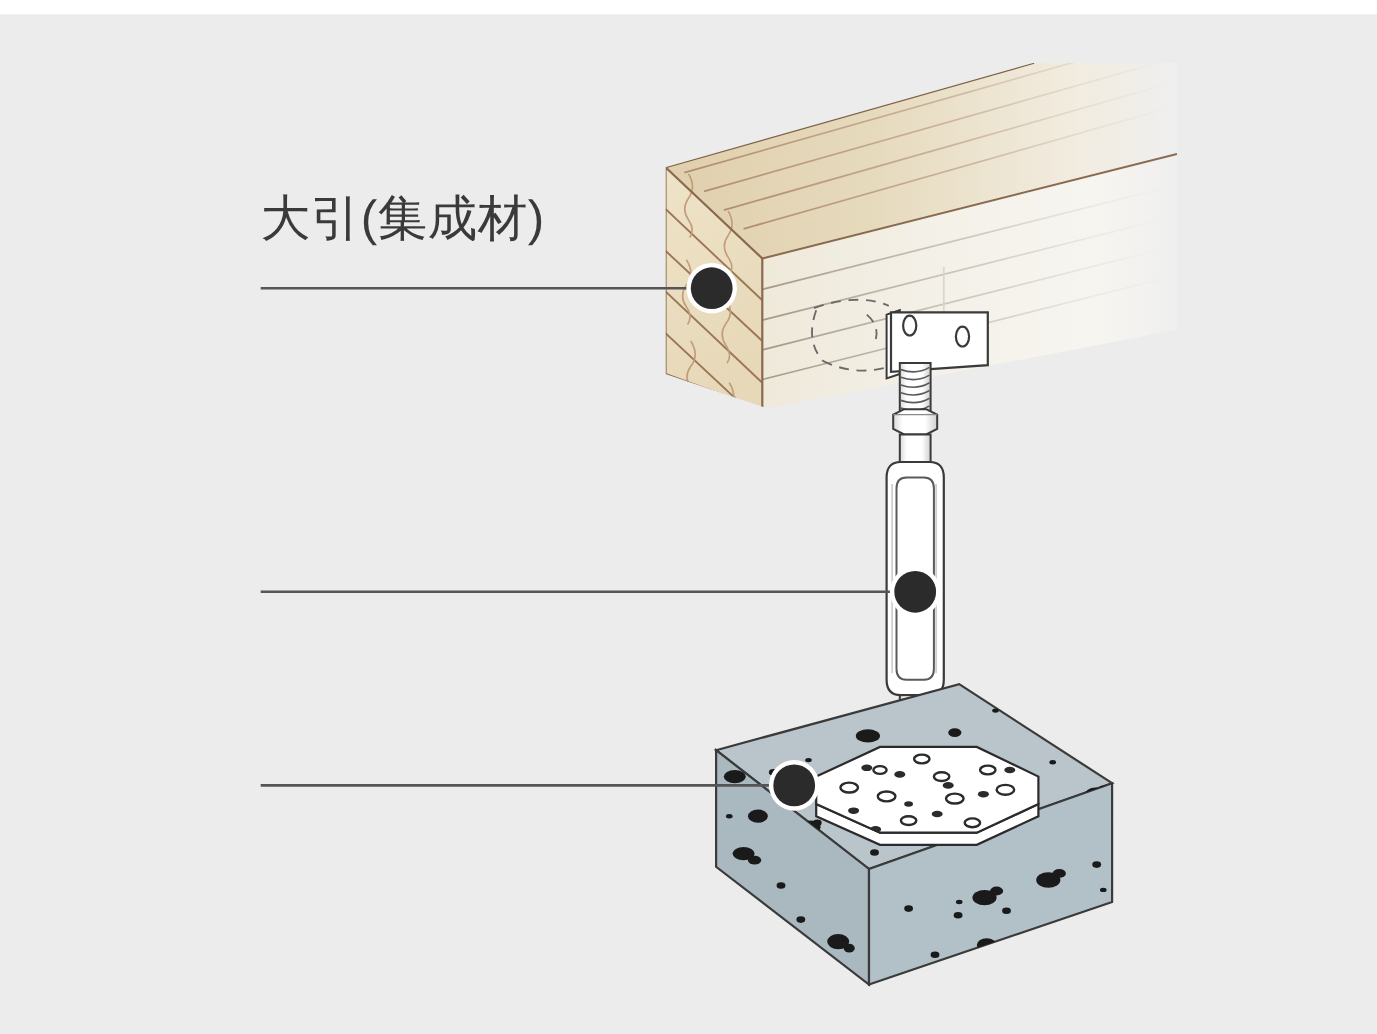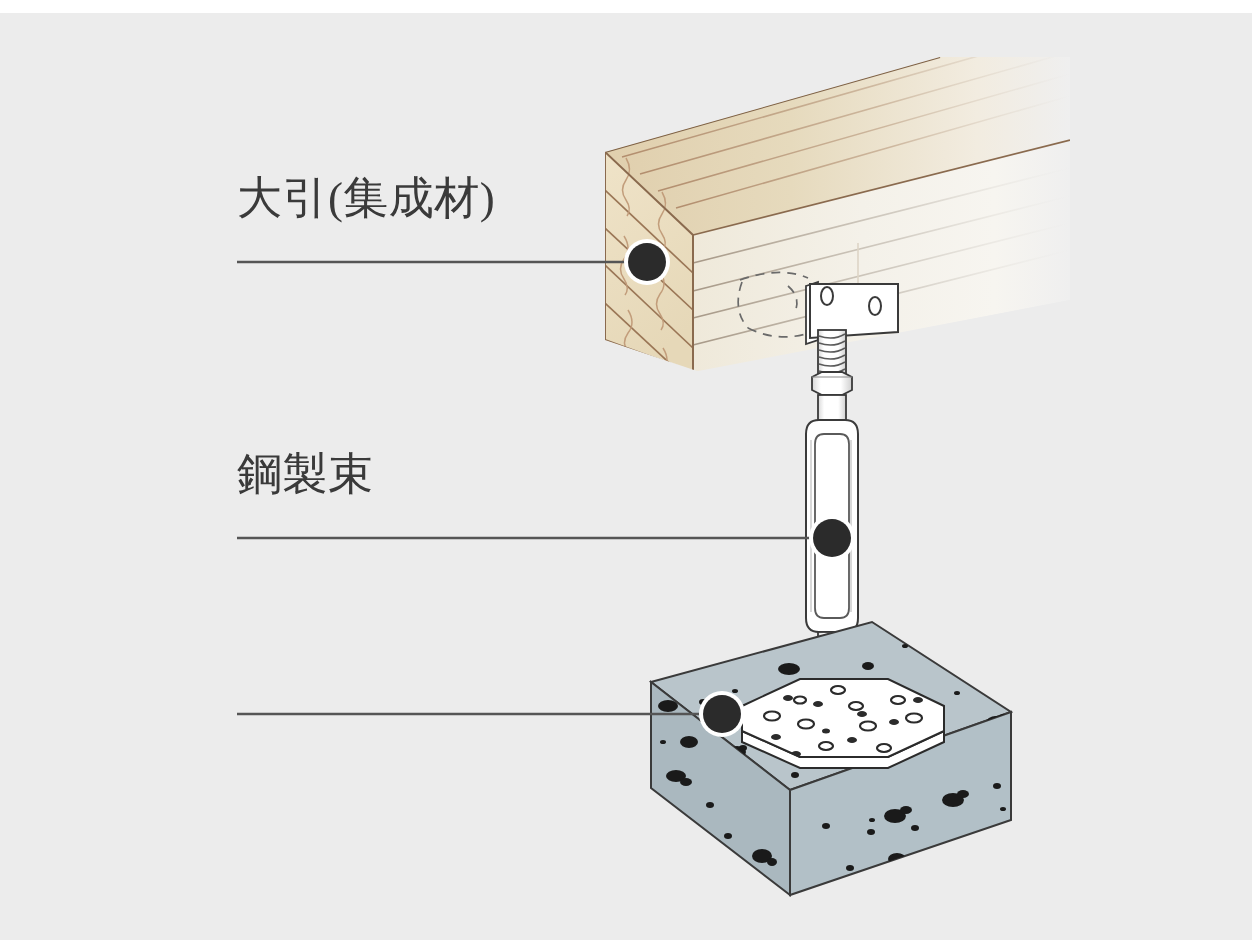--- a/index.html
+++ b/index.html
@@ -20,21 +20,21 @@
     background:#ffffff;
   }
   #art{position:absolute;left:0;top:0;}
   .lbl{
     position:absolute;
     color:#3a3a3a;
     font-size:45px;
     line-height:1;
     letter-spacing:0.01em;
     white-space:nowrap;
-    font-family:Liberation Serif, serif;
+    font-family:Liberation Sans, sans-serif;
   }
   #lbl0{left:237px;top:176px;}
   #lbl1{left:237px;top:452px;}
   #lbl2{left:237px;top:642px;}
 </style>
 </head>
 <body>
 
 <div id="stage">
 
@@ -312,15 +312,14 @@
 
       <g>
         <line x1="237" y1="714" x2="710" y2="714" stroke="#555555" stroke-width="2.4"></line>
         <circle cx="722" cy="714" r="23" fill="#ffffff"></circle>
         <circle cx="722" cy="714" r="19" fill="#2b2b2b"></circle>
       </g>
     </g>
   </svg>
 
   <div class="lbl" id="lbl0">大引(集成材)</div>
-  <div class="lbl" id="lbl1">鋼製束</div>
 
 </div>
 
 </body></html>

